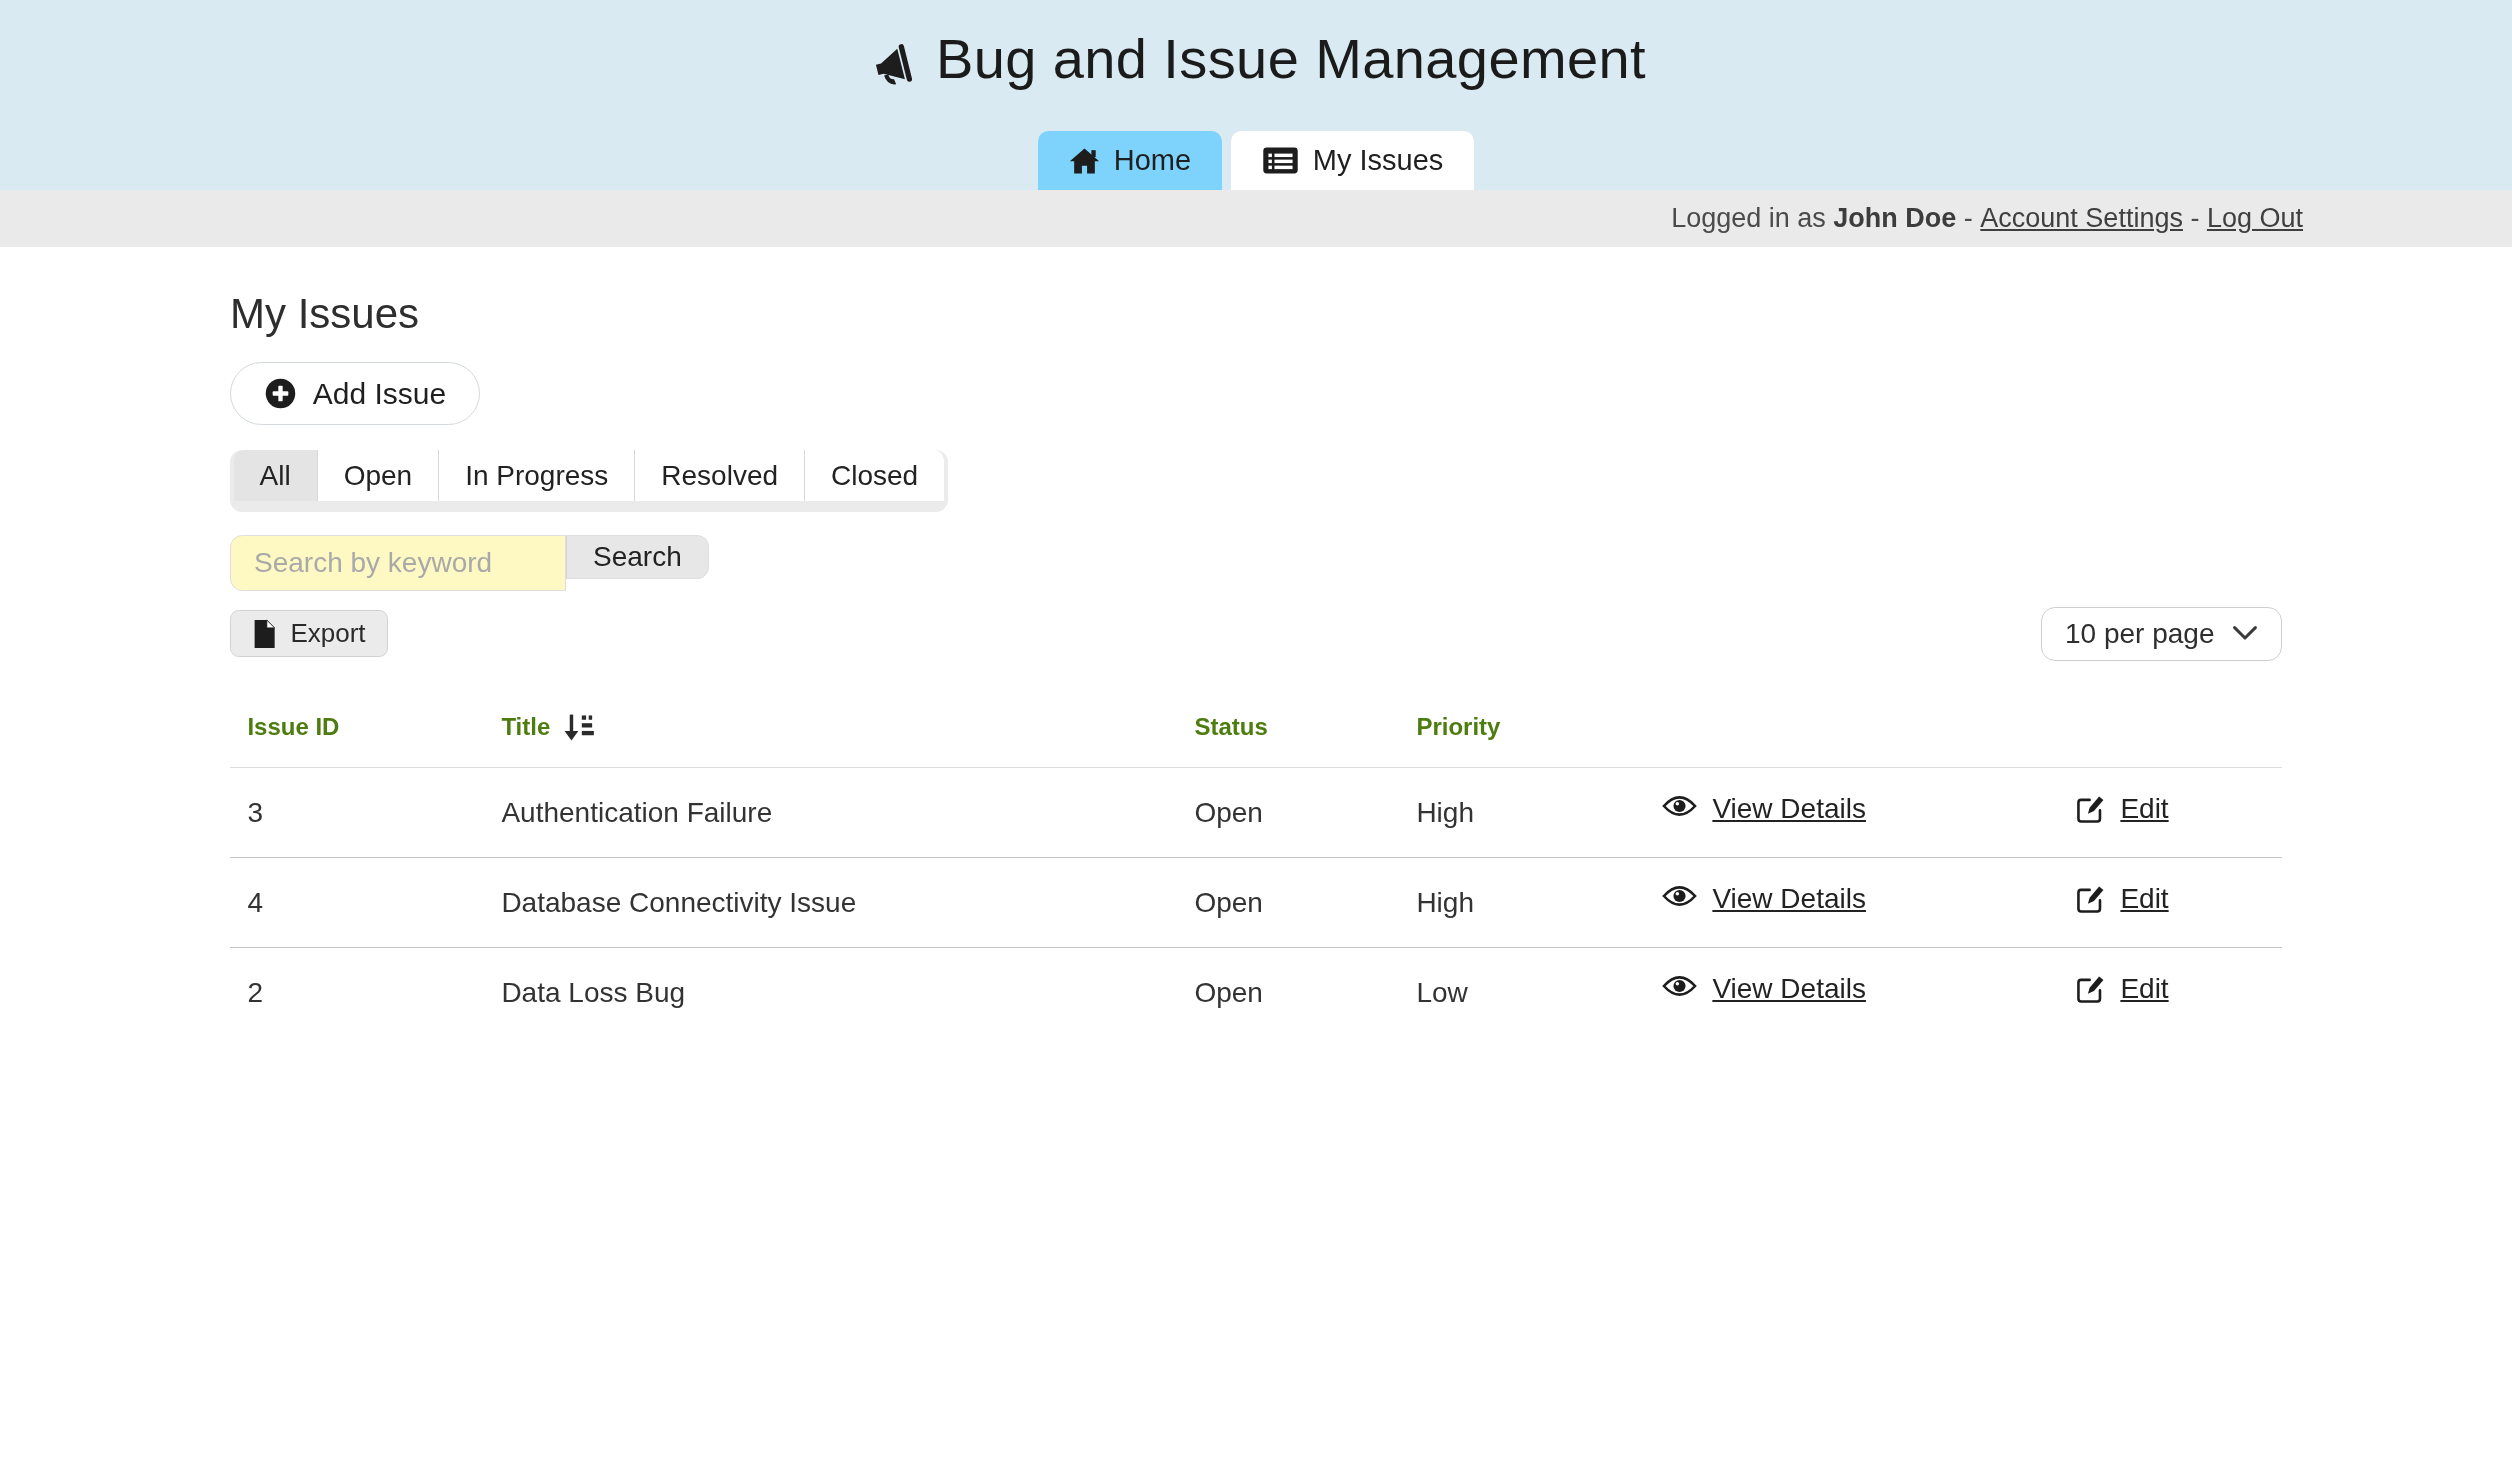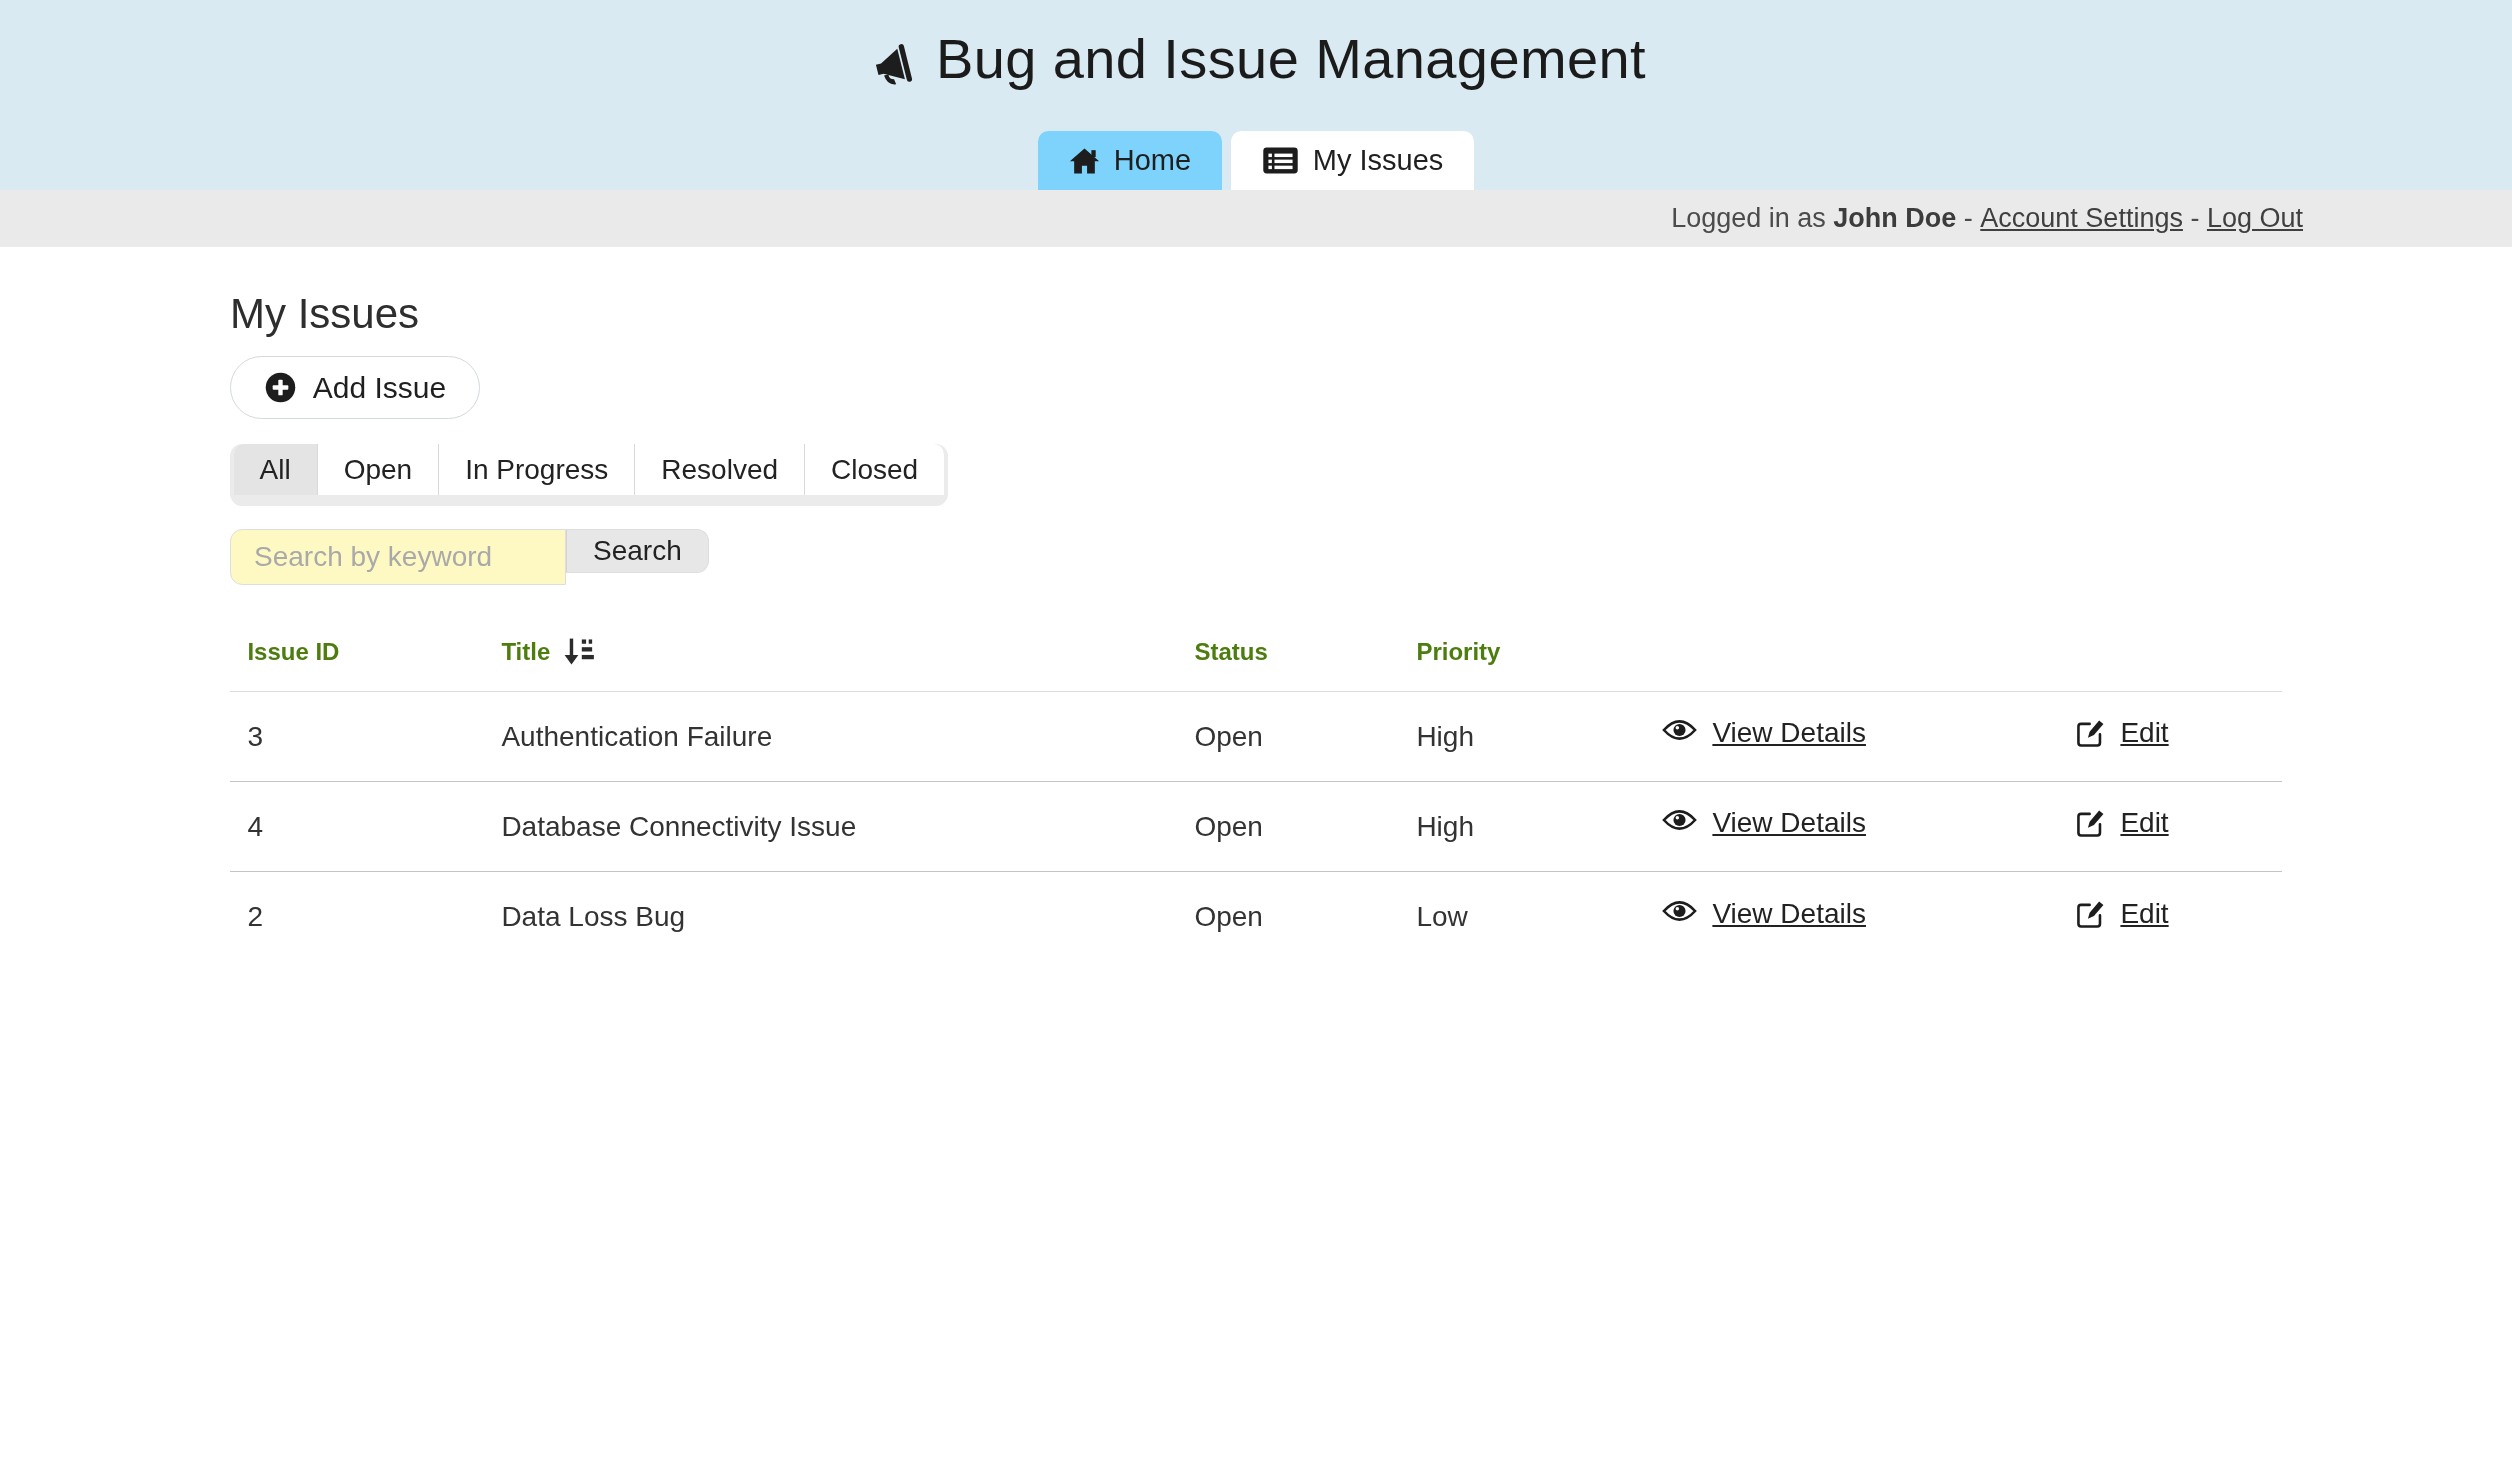--- a/index.html
+++ b/index.html
@@ -31,21 +31,21 @@
     padding-right:209px; font-size:27px; color:#4b4b4b; white-space:pre;
   }
   .userbar b { color:#3c3c3c; }
   .userbar a { color:#3f3f3f; text-decoration:underline; cursor:pointer; }
 
   
   .main { padding:0 230px; }
   .page-title { font-size:42px; font-weight:500; color:#2e2e2e; margin:44px 0 0 0; line-height:45px; }
 
   .add-btn {
-    margin-top:20px; display:inline-flex; align-items:center; gap:15.7px;
+    margin-top:26px; display:inline-flex; align-items:center; gap:15.7px;
     height:63px; padding:0 33px; background:#ffffff; border:1.7px solid #d3d9dc;
     border-radius:35px; font-size:30px; color:#1f1f1f; cursor:pointer;
     font-family:inherit;
   }
 
   .filters {
     margin-top:25px; display:inline-flex; background:#ebebeb; border-radius:12.2px;
     padding:0 3.5px 10.5px 3.5px; overflow:hidden;
   }
   .filter {
@@ -163,20 +163,39 @@
       <button class="filter">Resolved</button>
       <button class="filter last">Closed</button>
     </div>
   </div>
 
   <div class="search-row">
     <input class="search-input" type="text" value="" placeholder="Search by keyword" style="">
     <button class="search-btn">Search</button>
   </div>
 
+  <div class="toolbar">
+    <button class="export-btn">
+      <span>
+        <svg width="24.4" height="30" viewBox="0 0 28 34">
+          <path d="M3 1 L17 1 L26 10 L26 33 L3 33 Z" fill="#1d1d1d"></path>
+          <path d="M17 1 L17 10 L26 10 Z" fill="#fff" stroke="#1d1d1d" stroke-width="1"></path>
+        </svg>
+      </span>
+      <span>Export</span>
+    </button>
+    <div class="per-page">
+      <span>10 per page</span>
+      <span>
+        <svg width="26" height="17.4" viewBox="0 0 30 20" fill="none">
+          <polyline points="3,3 15,15 27,3" stroke="#3a3a3a" stroke-width="3.5" stroke-linecap="round" stroke-linejoin="round"></polyline>
+        </svg>
+      </span>
+    </div>
+  </div>
 
   <table class="issues">
     <colgroup>
       <col style="width:254px">
         <col style="width:693px">
         <col style="width:222px">
       <col style="width:245px">
         <col style="width:414px">
         <col>
     </colgroup>

